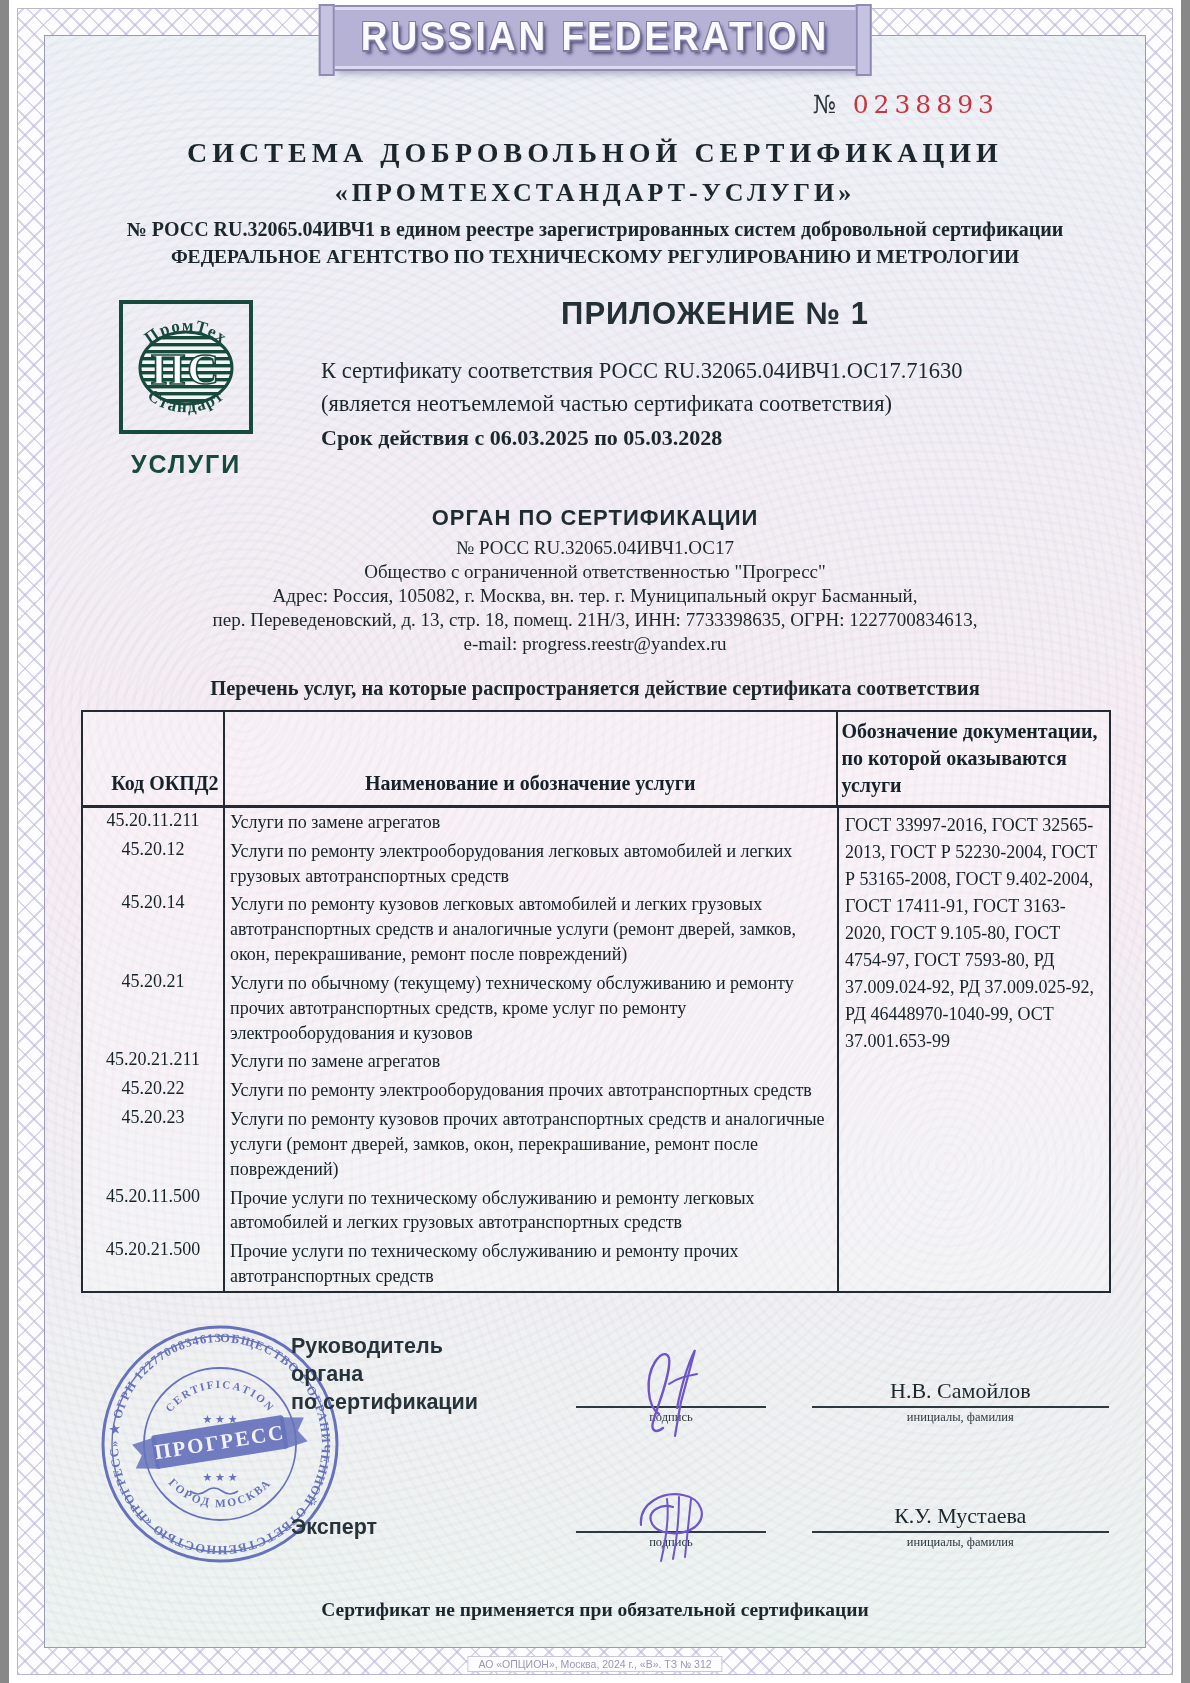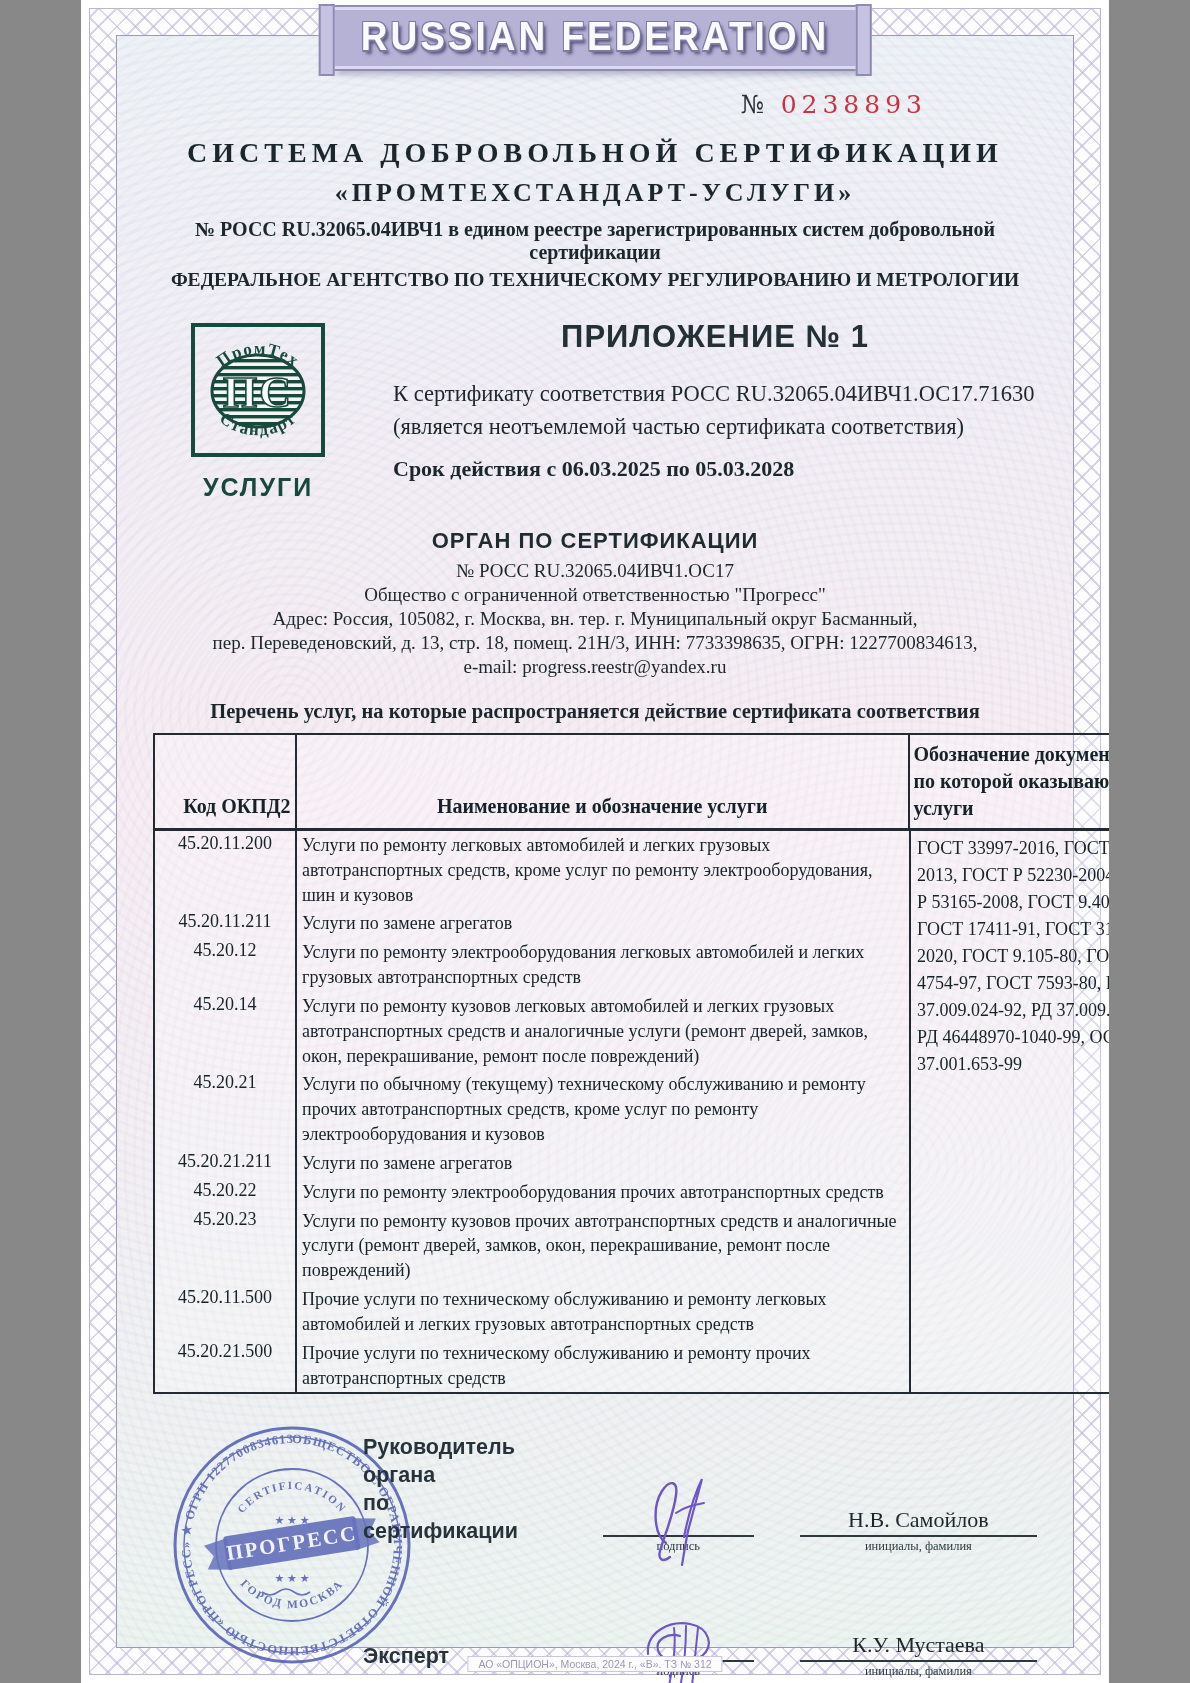--- a/index.html
+++ b/index.html
@@ -1,17 +1,17 @@
 <!DOCTYPE html>
 <html><head>
 <meta charset="utf-8">
 <style>
   html,body{margin:0;padding:0;background:#888;}
   .page{
-    position:relative;width:1028px;height:1683px;margin:0 auto;background:#fff;
+    position:relative;width:1172px;height:1683px;margin:0 auto;background:#fff;
     font-family:"Liberation Serif", serif;color:#1c2a30;overflow:hidden;
     box-sizing:border-box;
   }
   
   .border-frame{
     position:absolute;inset:8px;border:1px solid #b9b6cf;
     background:
       repeating-linear-gradient(45deg, rgba(186,180,216,.55) 0 2px, transparent 2px 13px),
       repeating-linear-gradient(-45deg, rgba(186,180,216,.55) 0 2px, transparent 2px 13px),
       #fdfdff;
@@ -61,21 +61,21 @@
   .logo-caption{
     font-family:"Liberation Sans", sans-serif;font-weight:bold;font-size:25px;
     letter-spacing:2px;color:#17493c;margin-top:2px;
   }
   .appendix-block{ flex:1;padding-left:40px; }
   .appendix-title{
     text-align:center;font-family:"Liberation Sans", sans-serif;font-weight:bold;
     font-size:31px;color:#233035;margin:2px 0 26px 0;letter-spacing:1px;
   }
   .appendix-line{ font-size:22.5px;margin:0 0 7px 0;color:#1b272c; }
-  .appendix-validity{ font-size:22px;font-weight:bold;margin-top:16px;color:#1b272c; }
+  .appendix-validity{ font-size:22px;font-weight:bold;margin-top:8px;color:#1b272c; }
   
   .org-title{
     text-align:center;font-family:"Liberation Sans", sans-serif;font-weight:bold;
     font-size:22px;letter-spacing:1px;color:#1e2b30;margin:26px 0 6px 0;
   }
   .org-line{ text-align:center;font-size:19px;margin:2px 0;color:#1b272c; }
   
   .table-caption{ text-align:center;font-weight:bold;font-size:20.5px;margin:22px 0 10px 0;color:#1b272c; }
   .svc-table{
     width:1030px;margin:0 auto;border:2px solid #222b33;box-sizing:border-box;background:rgba(255,255,255,.25);
@@ -191,24 +191,20 @@
       <div class="table-caption">Перечень услуг, на которые распространяется действие сертификата соответствия</div>
 
       <div class="svc-table">
         <div class="thead">
           <div class="th c1">Код ОКПД2</div>
           <div class="th c2">Наименование и обозначение услуги</div>
           <div class="th c3">Обозначение документации, по которой оказываются услуги</div>
         </div>
         <div class="tbody">
           <div class="codes-names">
-            <div class="svc-row">
-              <div class="code">45.20.11.200</div>
-              <div class="name">Услуги по ремонту легковых автомобилей и легких грузовых автотранспортных средств, кроме услуг по ремонту электрооборудования, шин и кузовов</div>
-            </div>
             <div class="svc-row">
               <div class="code">45.20.11.211</div>
               <div class="name">Услуги по замене агрегатов</div>
             </div>
             <div class="svc-row">
               <div class="code">45.20.12</div>
               <div class="name">Услуги по ремонту электрооборудования легковых автомобилей и легких грузовых автотранспортных средств</div>
             </div>
             <div class="svc-row">
               <div class="code">45.20.14</div>

